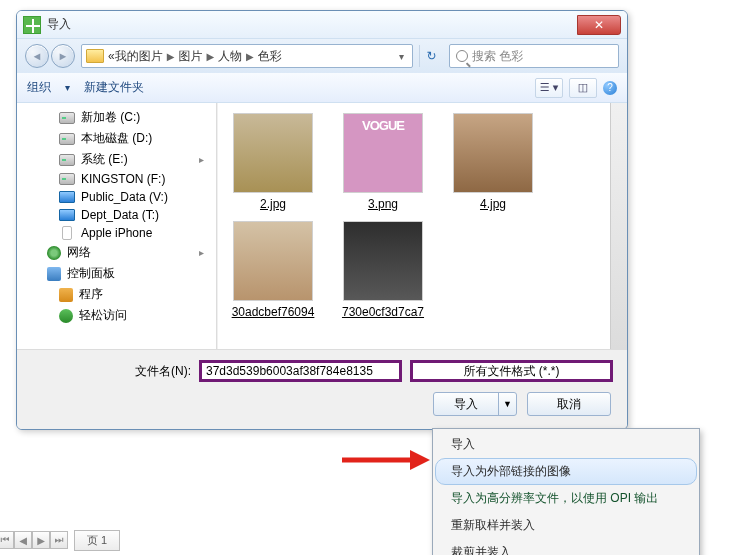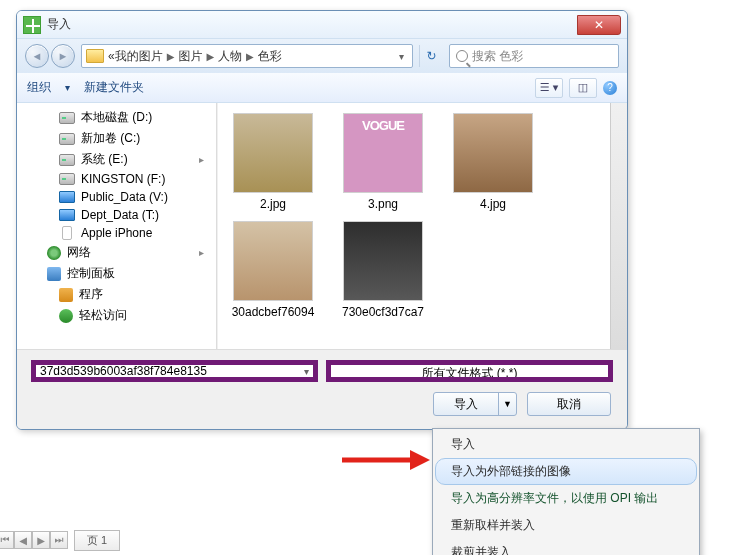--- a/index.html
+++ b/index.html
@@ -69,39 +69,39 @@
     .ico-network { width:14px;height:14px;border-radius:50%;background:radial-gradient(circle,#7bc97b 30%,#2a8a2a 70%);}
     .ico-cp { width:14px;height:14px;background:linear-gradient(#7fb8ef,#3a7dc0);border-radius:2px;}
     .ico-prog{width:14px;height:14px;background:linear-gradient(#f0b34e,#d68a1a);border-radius:2px;}
     .ico-ease{width:14px;height:14px;border-radius:50%;background:linear-gradient(#5cc05c,#2a8a2a);color:#fff;}
     .tarr { margin-left:auto; margin-right:8px; font-size:10px; color:#888;}
 
     
     .files { flex: 1; padding: 10px; display: flex; flex-wrap: wrap; gap: 10px 20px;
       align-content: flex-start; overflow-y: auto; border-left: 1px solid #f0f0f0; position: relative; }
     .files::-webkit-scrollbar{width:17px;}
-    .fileitem { width: 90px; text-align: center; font-size: 12px; }
+    .fileitem { width: 90px; text-align: center; font-size: 12px; text-decoration: underline; }
     .thumb { width: 80px; height: 80px; border: 1px solid #d0d0d0; background: #f2f2f2;
       margin: 0 auto 4px; display: flex; align-items: center; justify-content: center;
       color: #aaa; font-size: 9px; overflow:hidden; position:relative;}
     .fname { word-break: break-all; line-height: 14px; max-height:28px; overflow:hidden;}
     
     .th-vogue { background:#d596c2; }
     .th-vogue::after{content:"VOGUE"; color:#fff;font-weight:bold;font-size:13px;letter-spacing:-1px;position:absolute;top:4px;}
     .th-model1{background:linear-gradient(#c8b998,#a89155);}
     .th-book{background:linear-gradient(#c6a584,#8e6844);}
     .th-model2{background:linear-gradient(#d4c2a6,#b8946d);}
     .th-street{background:linear-gradient(#b5b0c5,#857f9c);}
     .th-dark{background:linear-gradient(#2e2e2e,#585858);}
 
     
     .bottomarea { height: 80px; padding: 10px 14px; font-size: 12px; background:#f0f0f0; border-top:1px solid #dcdcdc;}
     .fnrow { display: flex; align-items: center; gap: 8px; margin-bottom: 10px; }
     .fnlabel { text-align: right; width: 160px; }
-    .fnfield { flex: 1; height: 22px; border: 5px solid #701a75; background: #fff;
+    .fnfield { flex: 1; height: 22px; border: 3px solid #701a75; background: #fff;
       padding: 0 4px; display: flex; align-items: center; overflow:hidden;gap:28px;}
     .fnfield span{white-space:nowrap;}
     .fnfield .dd2{margin-left:auto;color:#666;font-size:10px;}
     .filtsel { width: 180px; flex-direction: column; }
     .btnrow { display: flex; justify-content: flex-end; gap: 10px; padding-right:2px;}
     .winbtn { min-width: 84px; height: 24px; border: 1px solid #9cb3d0;
       background: linear-gradient(#fdfefe,#e3ecf6); border-radius: 3px;
       font-size: 12px; text-align: center; line-height: 22px; cursor: pointer; }
     .winbtn.split{display:flex;}
     .winbtn.split .lab{flex:1;}
@@ -174,25 +174,25 @@
       <div class="mini-btn">☰ ▾</div>
       <div class="mini-btn">◫</div>
       <div class="help-ico">?</div>
     </div>
   </div>
 
   <div class="body">
     <div class="tree">
       <div class="tnode l2">
           <div class="tico ico-drive"></div>
+          <span>新加卷 (C:)</span>
+        </div>
+      <div class="tnode l2">
+          <div class="tico ico-drive"></div>
           <span>本地磁盘 (D:)</span>
-        </div>
-      <div class="tnode l2">
-          <div class="tico ico-drive"></div>
-          <span>新加卷 (C:)</span>
         </div>
       <div class="tnode l2">
           <div class="tico ico-drive"></div>
           <span>系统 (E:)</span>
           <span class="tarr">▸</span>
         </div>
       <div class="tnode l2">
           <div class="tico ico-drive"></div>
           <span>KINGSTON (F:)</span>
         </div>
@@ -247,20 +247,21 @@
       <div class="fileitem">
           <div class="thumb th-dark"></div>
           <div class="fname">730e0cf3d7ca7</div>
         </div>
     </div>
     <div class="sb"></div>
   </div>
 
   <div class="bottomarea">
     <div class="fnrow">
+      <div class="fnlabel">文件名(N):</div>
       <div class="fnfield">
         <span>37d3d539b6003af38f784e8135</span>
         <span class="dd2">▾</span>
       </div>
       <div class="fnfield filtsel">
         <span>所有文件格式 (*.*)</span>
         <span class="dd2">▾</span>
       </div>
     </div>
     <div class="btnrow">

